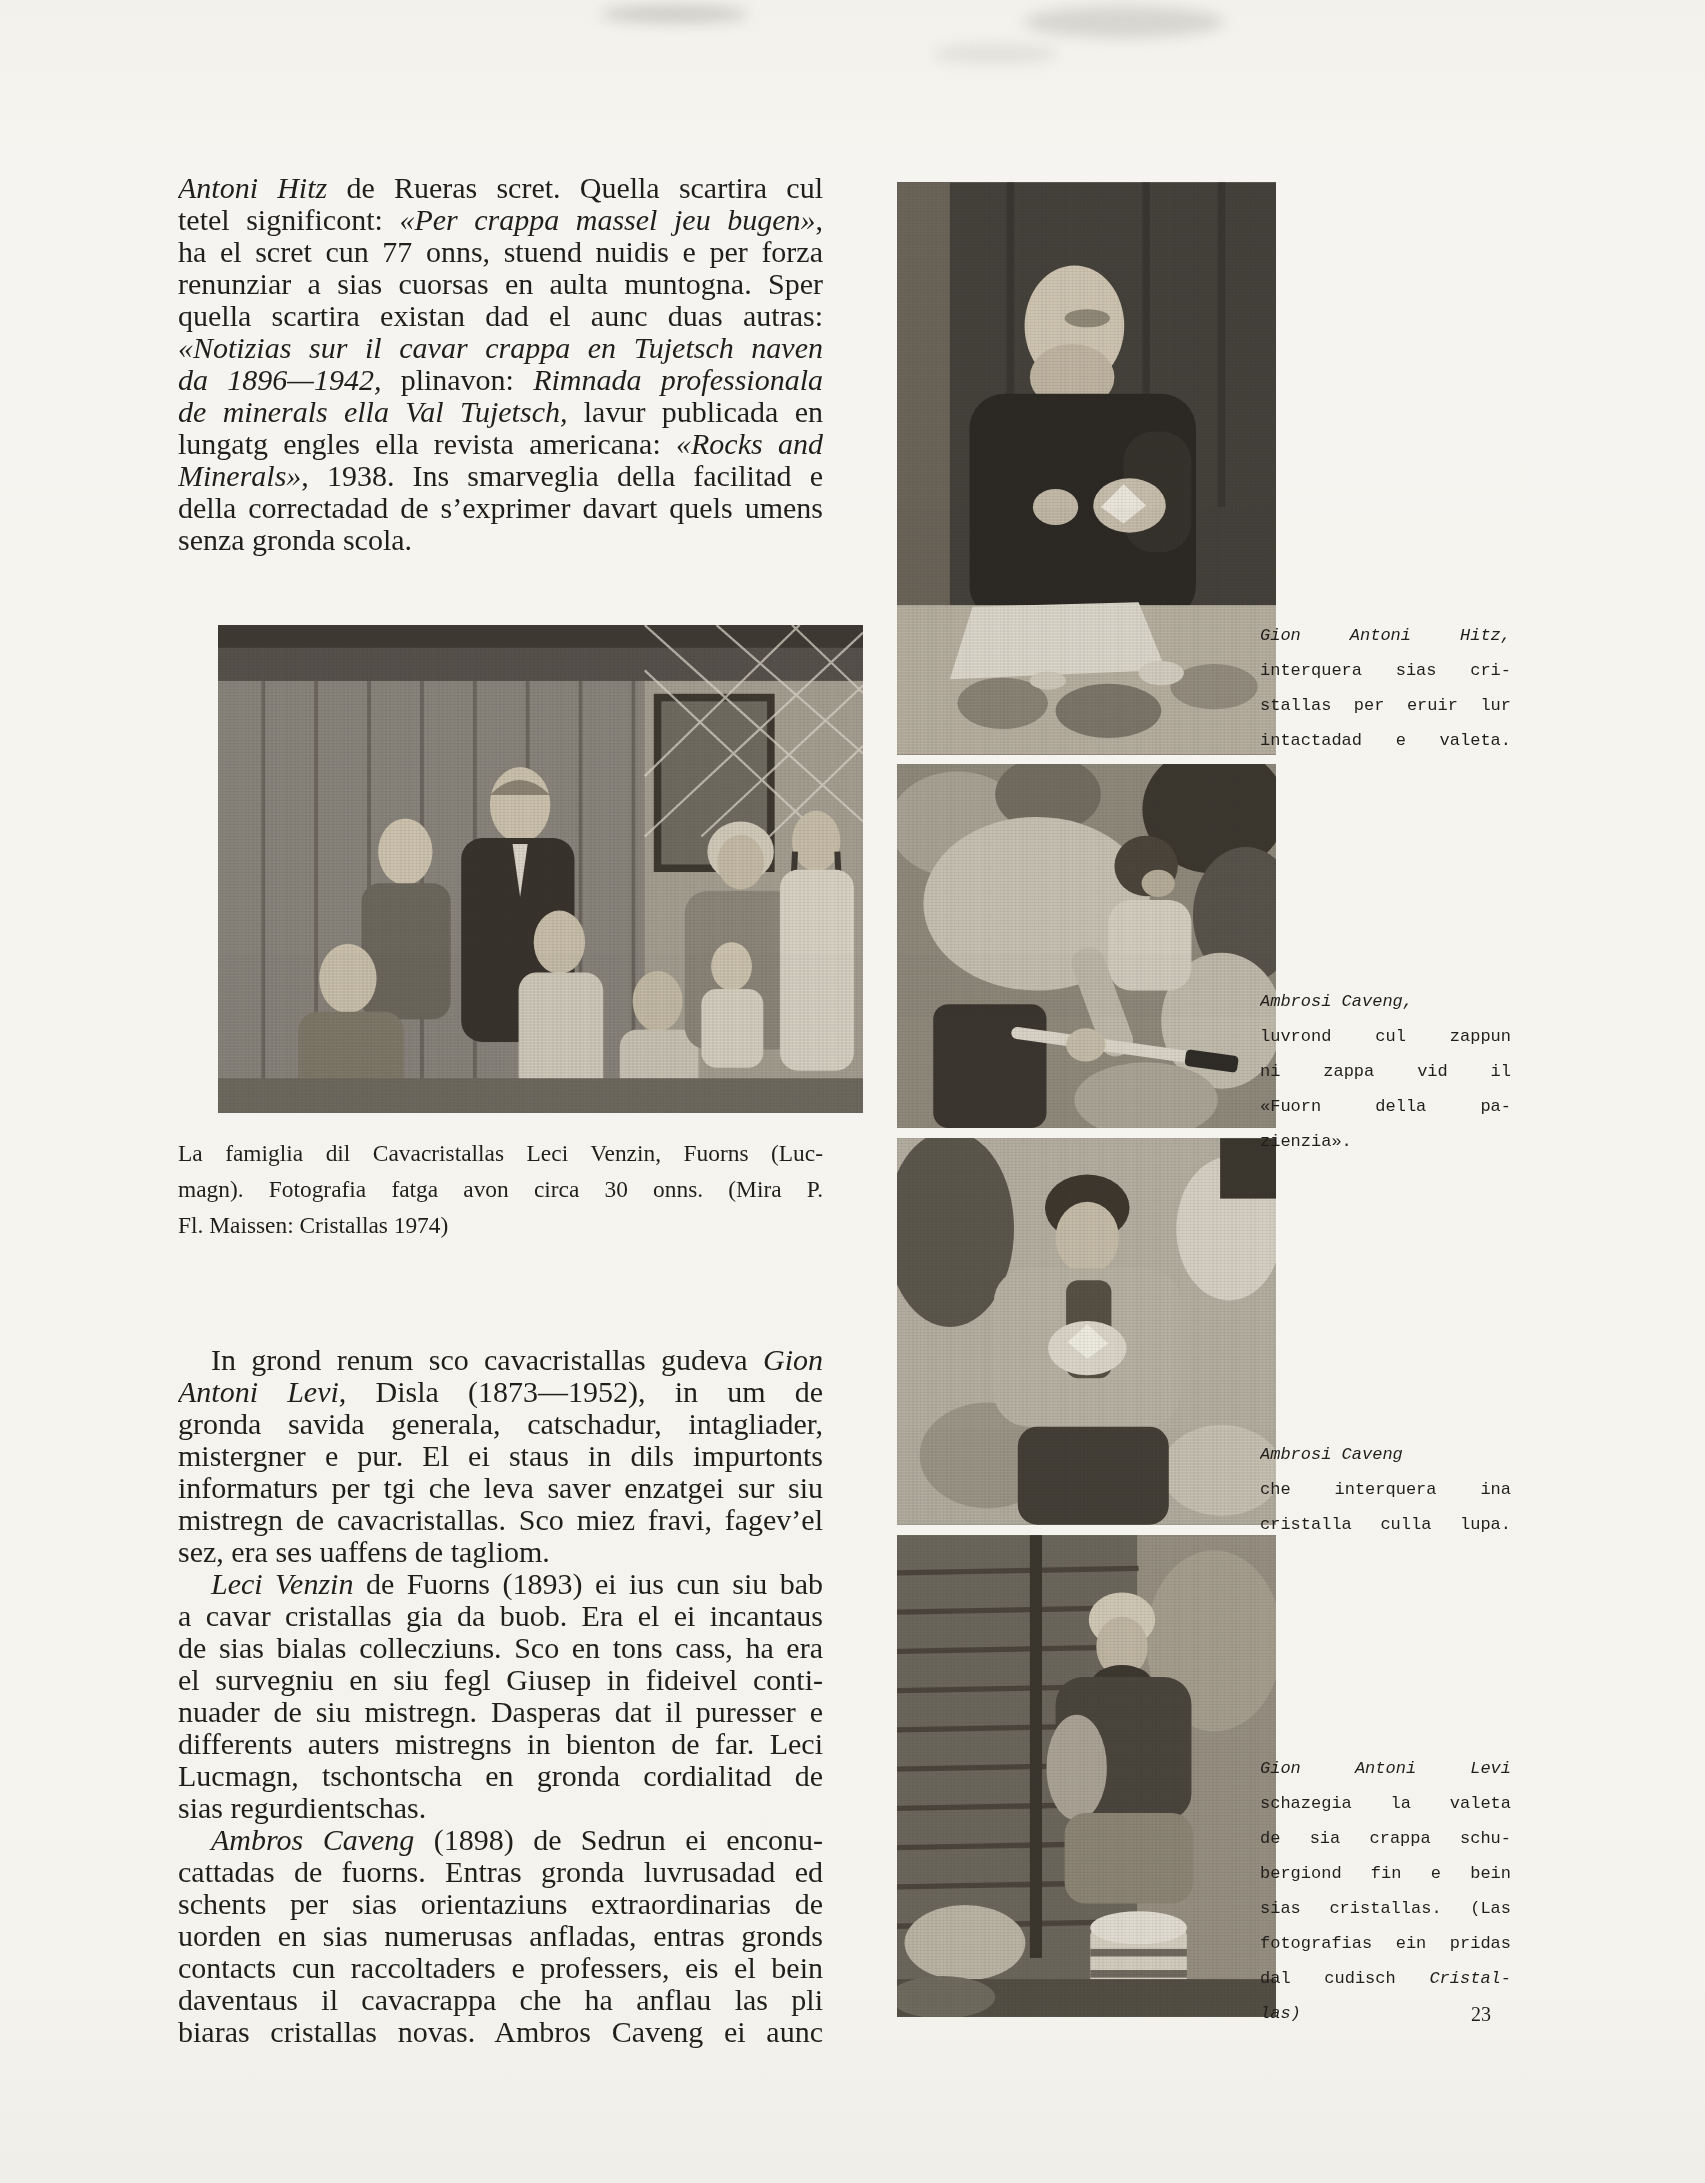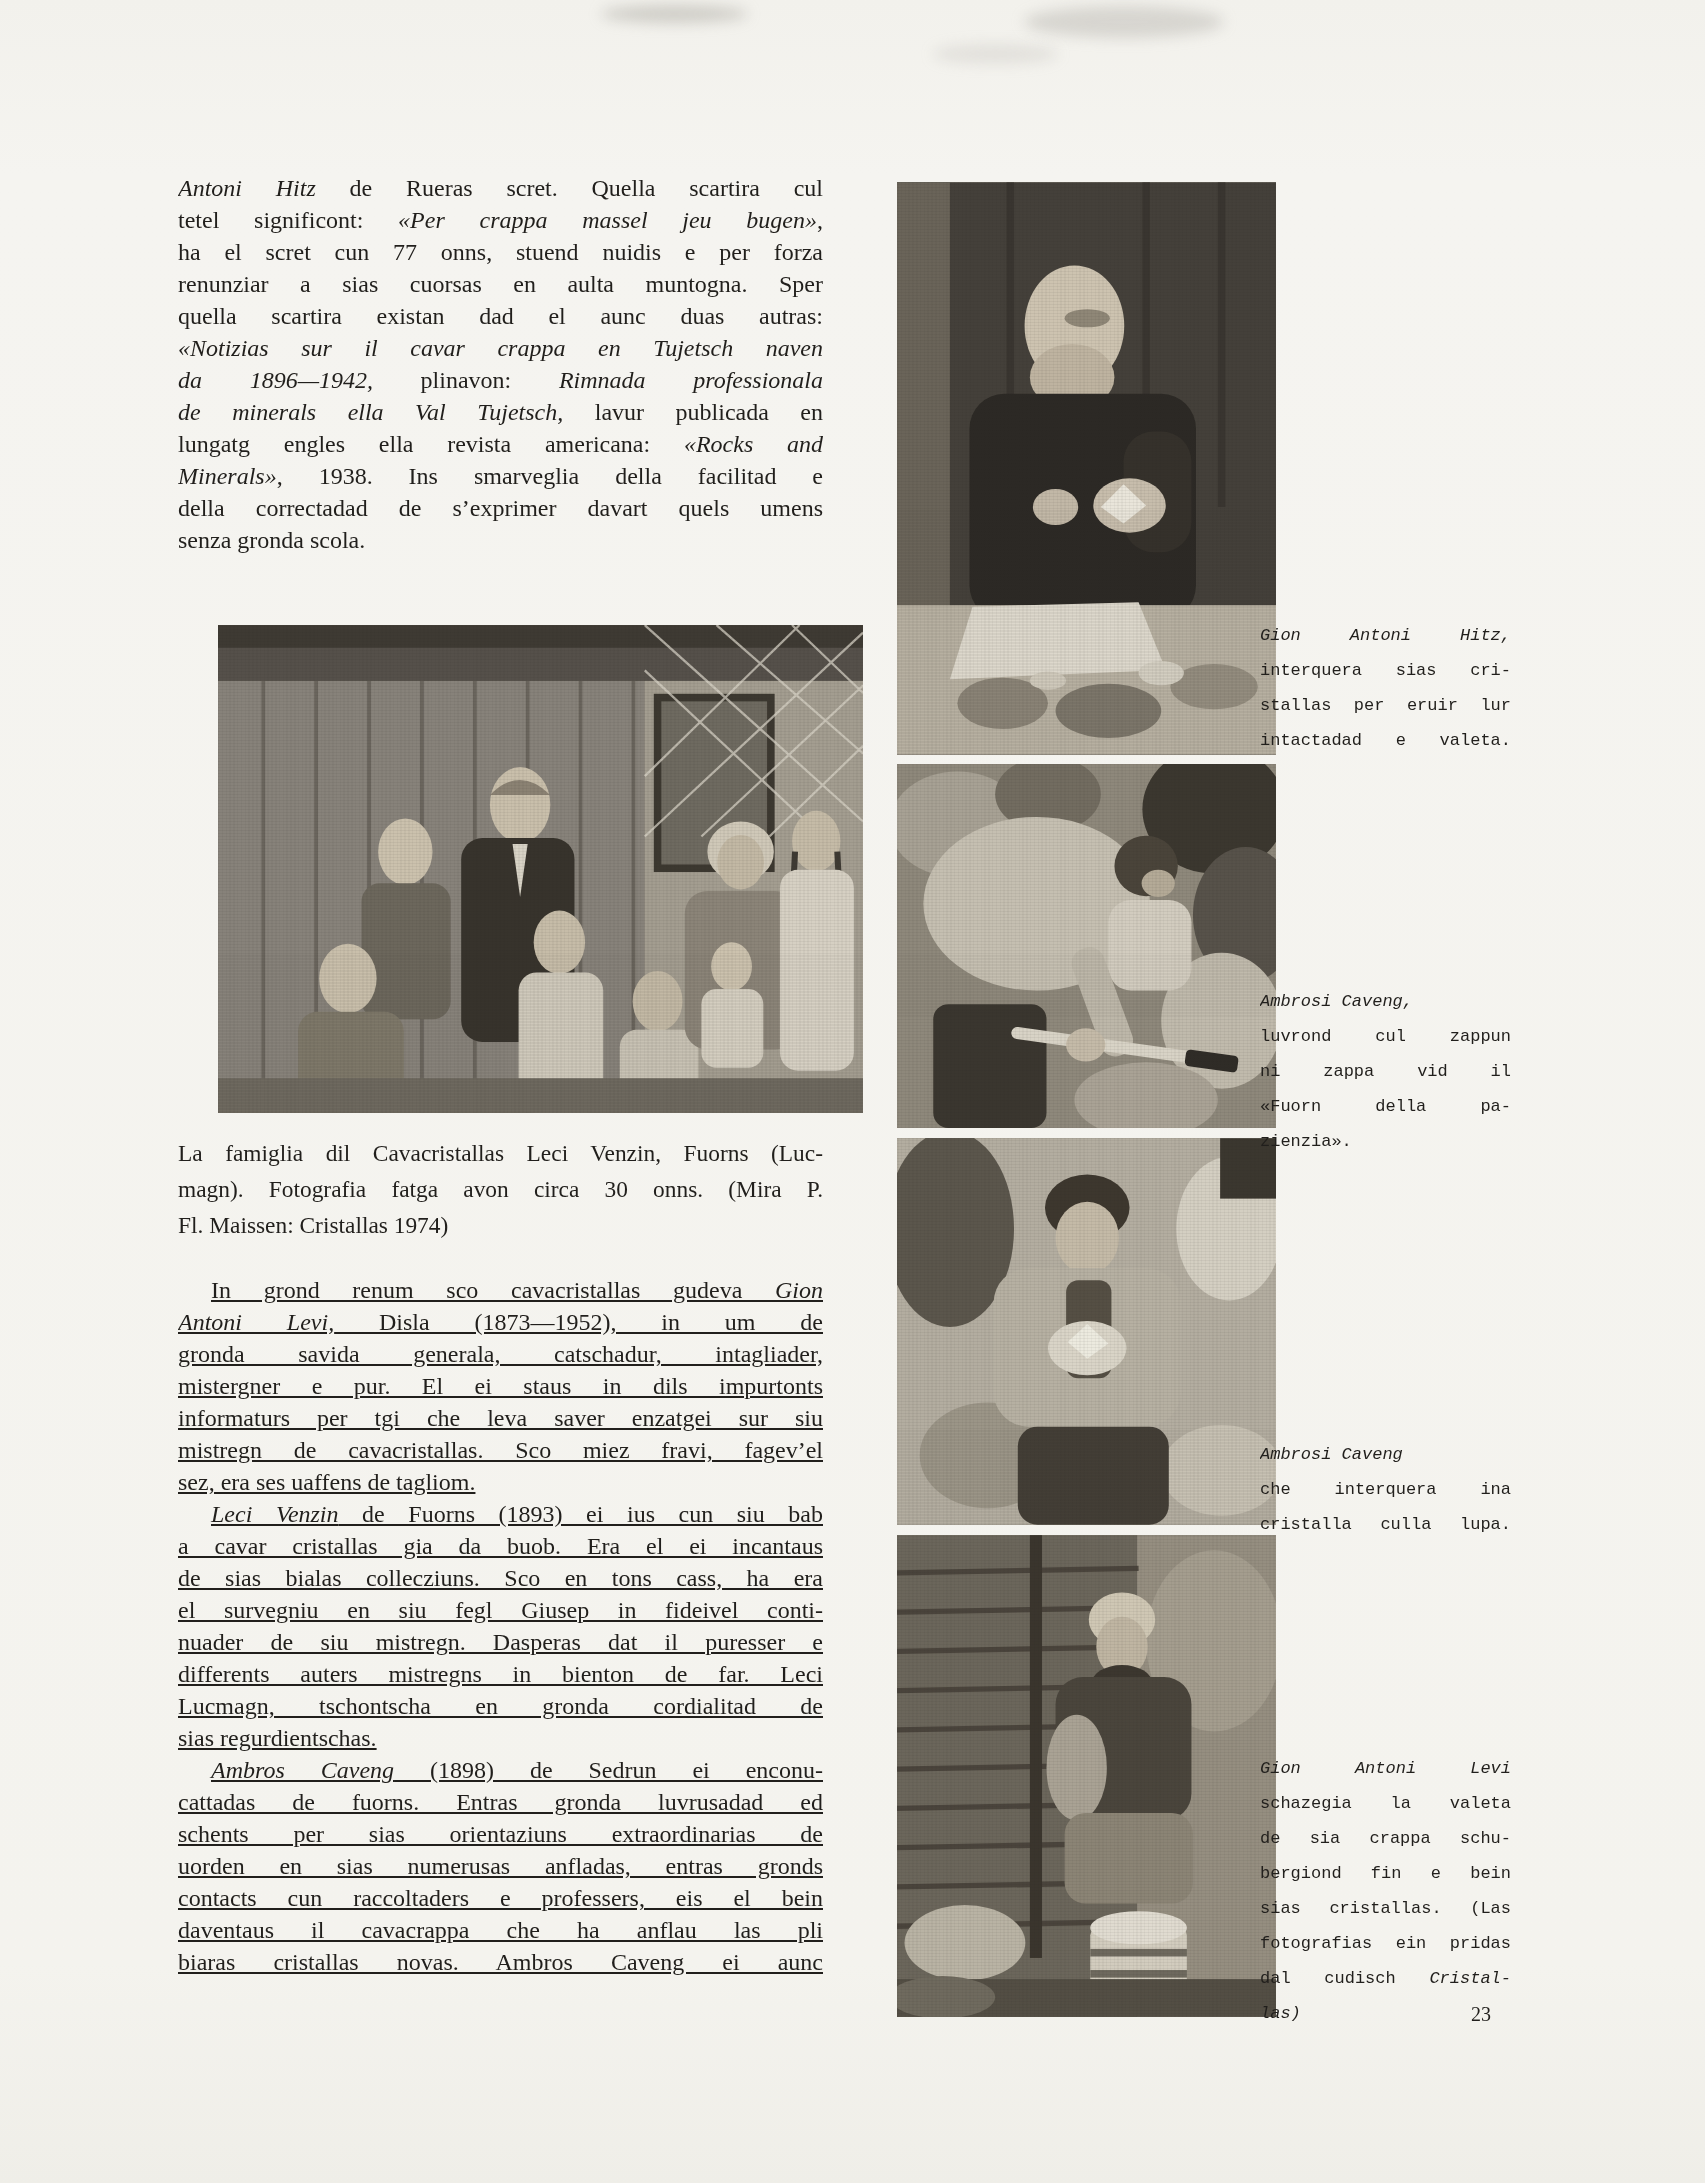--- a/index.html
+++ b/index.html
@@ -6,23 +6,23 @@
   .page{
     position:relative;
     width:1706px;height:2183px;
     background:linear-gradient(180deg,#f2f1ec 0%,#f5f4f0 8%,#f4f3ee 90%,#efeee8 100%);
     font-family:"Liberation Serif", serif;
     color:#211f1c;
     overflow:hidden;
   }
   .col{position:absolute;left:178px;width:645px;}
   #para1{top:172px;}
-  #body2{top:1274px;text-decoration:underline;}
+  #body2{top:1344px;}
   .ln{
-    font-size:24px;line-height:32px;height:32px;
+    font-size:30px;line-height:32px;height:32px;
     text-align:justify;text-align-last:justify;
     overflow:hidden;
   }
   .ln.end{text-align-last:left;}
   .ln.ind{text-indent:33px;}
   .it{font-style:italic;}
   #figcap{position:absolute;left:178px;top:1135px;width:645px;}
   #figcap .ln{font-size:23.4px;line-height:36px;height:36px;}
 
   .photo{position:absolute;background:#8a857a;}

